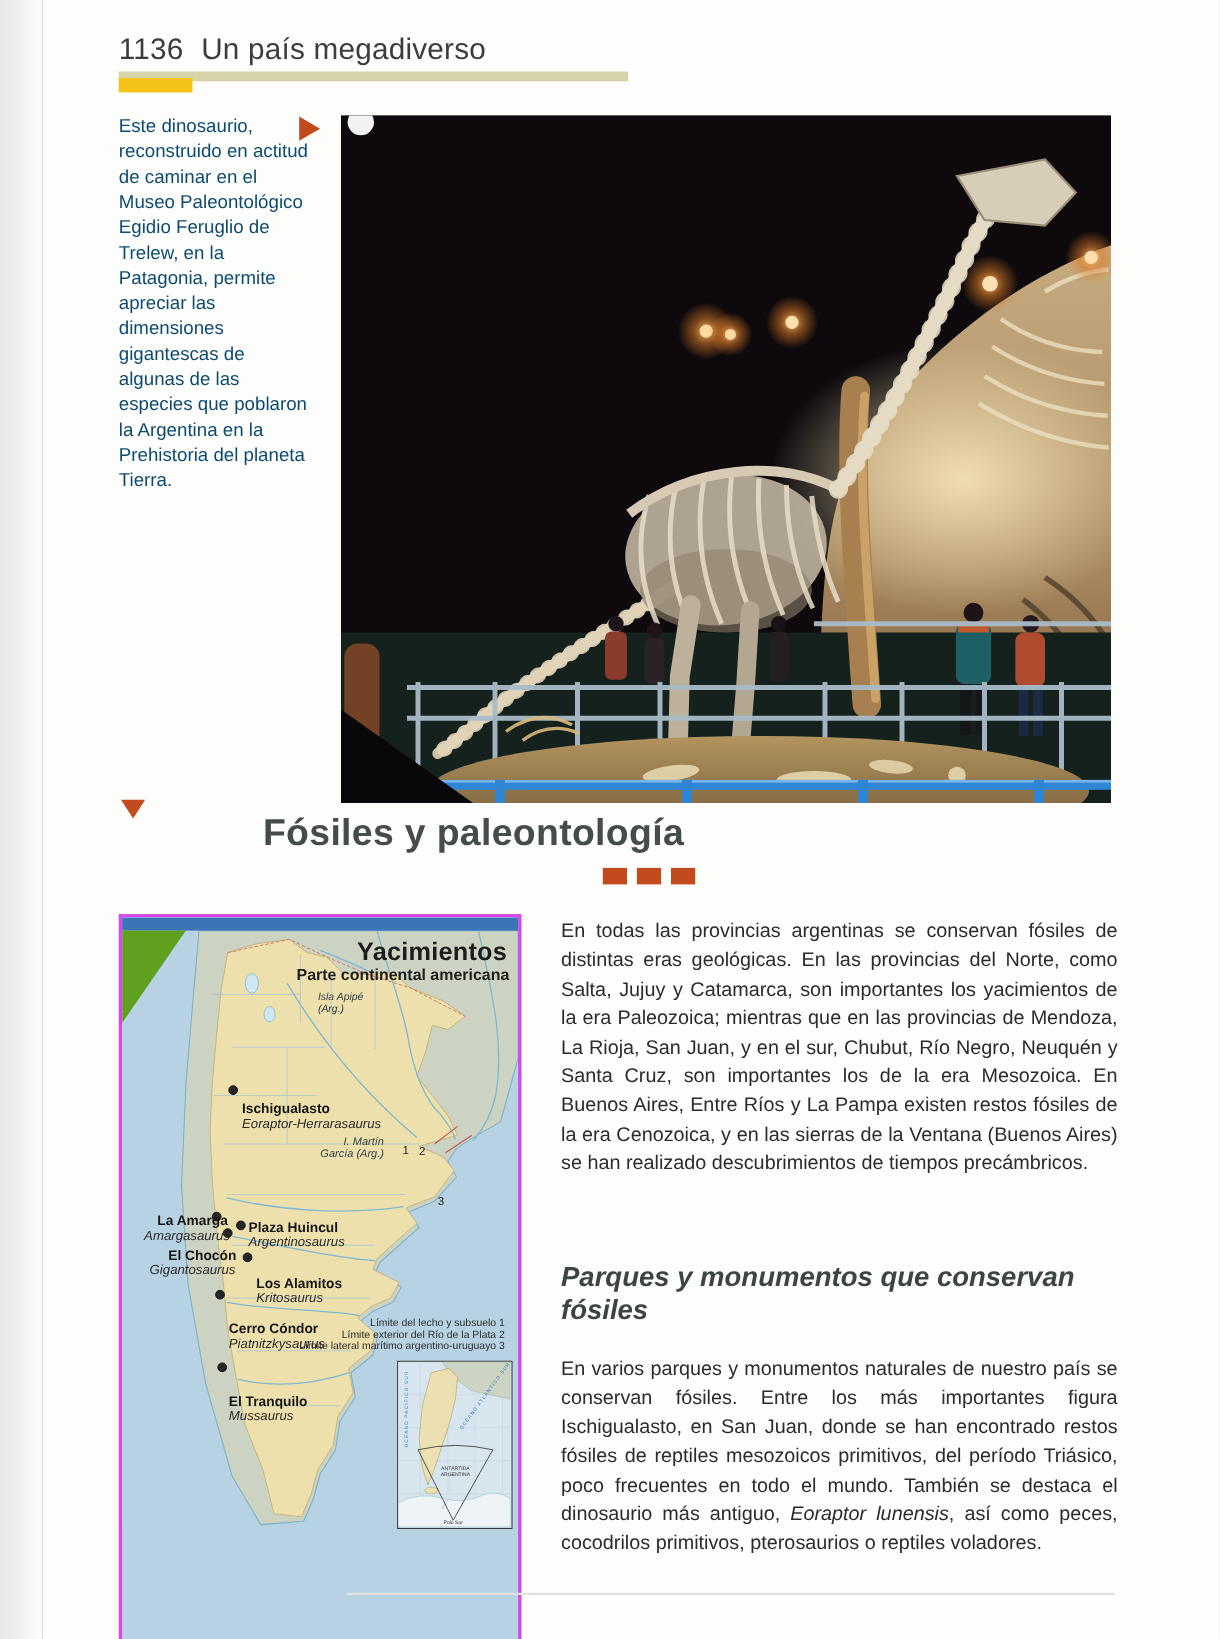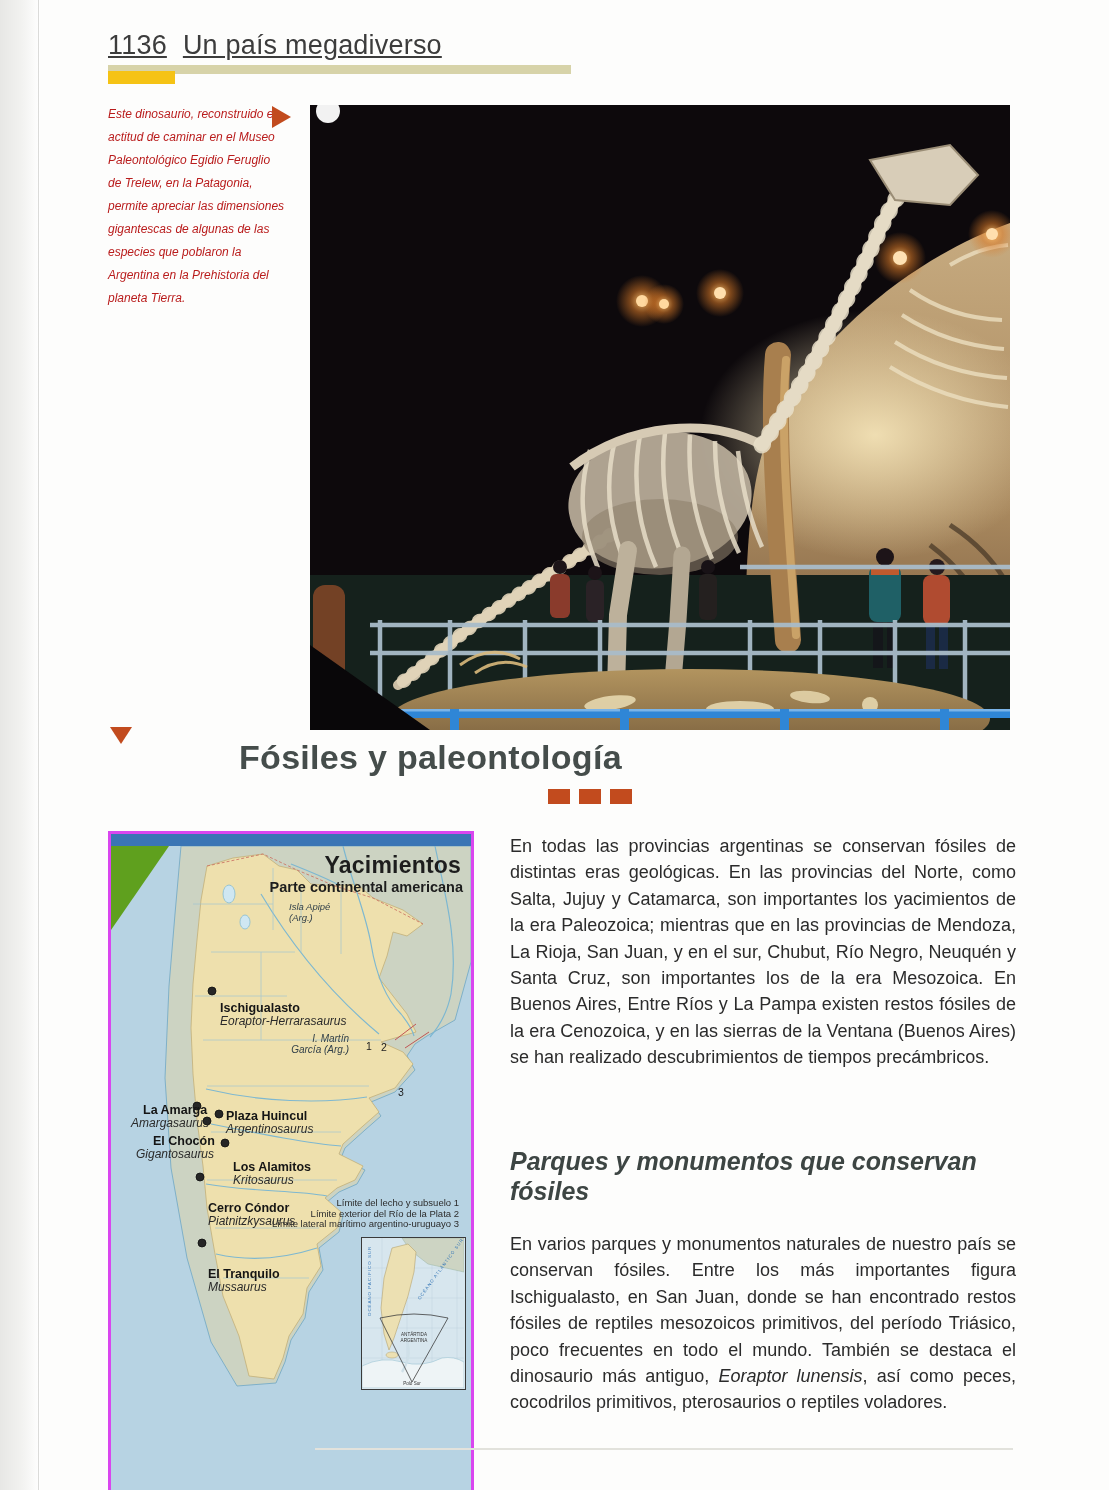--- a/index.html
+++ b/index.html
@@ -4,26 +4,26 @@
 <style>
   html,body{margin:0;padding:0;background:#9a9a9a;}
   #page{position:relative;width:1109px;height:1490px;background:#fdfdfc;overflow:hidden;
         font-family:"Liberation Sans", sans-serif;color:#2d2d2d;}
   .abs{position:absolute;}
   
   #page-edge{left:0;top:0;width:40px;height:1490px;
      background:linear-gradient(90deg,#e7e7e5 0%,#f2f2f0 55%,#ffffff 100%);}
   #page-edge-line{left:38px;top:0;width:1px;height:1490px;background:rgba(60,60,55,.18);}
   
-  #hdr{left:108px;top:30px;font-size:27px;color:#3c3c3c;letter-spacing:.2px;text-decoration:underline;}
+  #hdr{left:108px;top:30px;font-size:27px;color:#3c3c3c;letter-spacing:.2px;}
   #hdr .num{margin-right:16px;}
   #rule-beige{left:108px;top:65px;width:463px;height:9px;}
   #rule-yellow{left:108px;top:71px;width:67px;height:13px;}
   
-  .caption{width:178px;font-style:italic;font-size:12px;line-height:23px;color:#b91c1c;}
+  .caption{width:178px;font-size:17px;line-height:23px;color:#0c4a6e;}
   #cap1{left:108px;top:103px;}
   #cap2{left:108px;top:536px;}
   .tri-right{width:0;height:0;border-top:11px solid transparent;border-bottom:11px solid transparent;}
   .tri-down{width:0;height:0;border-left:11px solid transparent;border-right:11px solid transparent;}
   #arrow1{left:272px;top:106px;}
   #arrow2{left:110px;top:727px;}
   
   #photo{left:310px;top:105px;width:700px;height:625px;background:#0d090c;}
   
   #sec-title{left:239px;top:738px;width:700px;font-size:34px;font-weight:bold;

